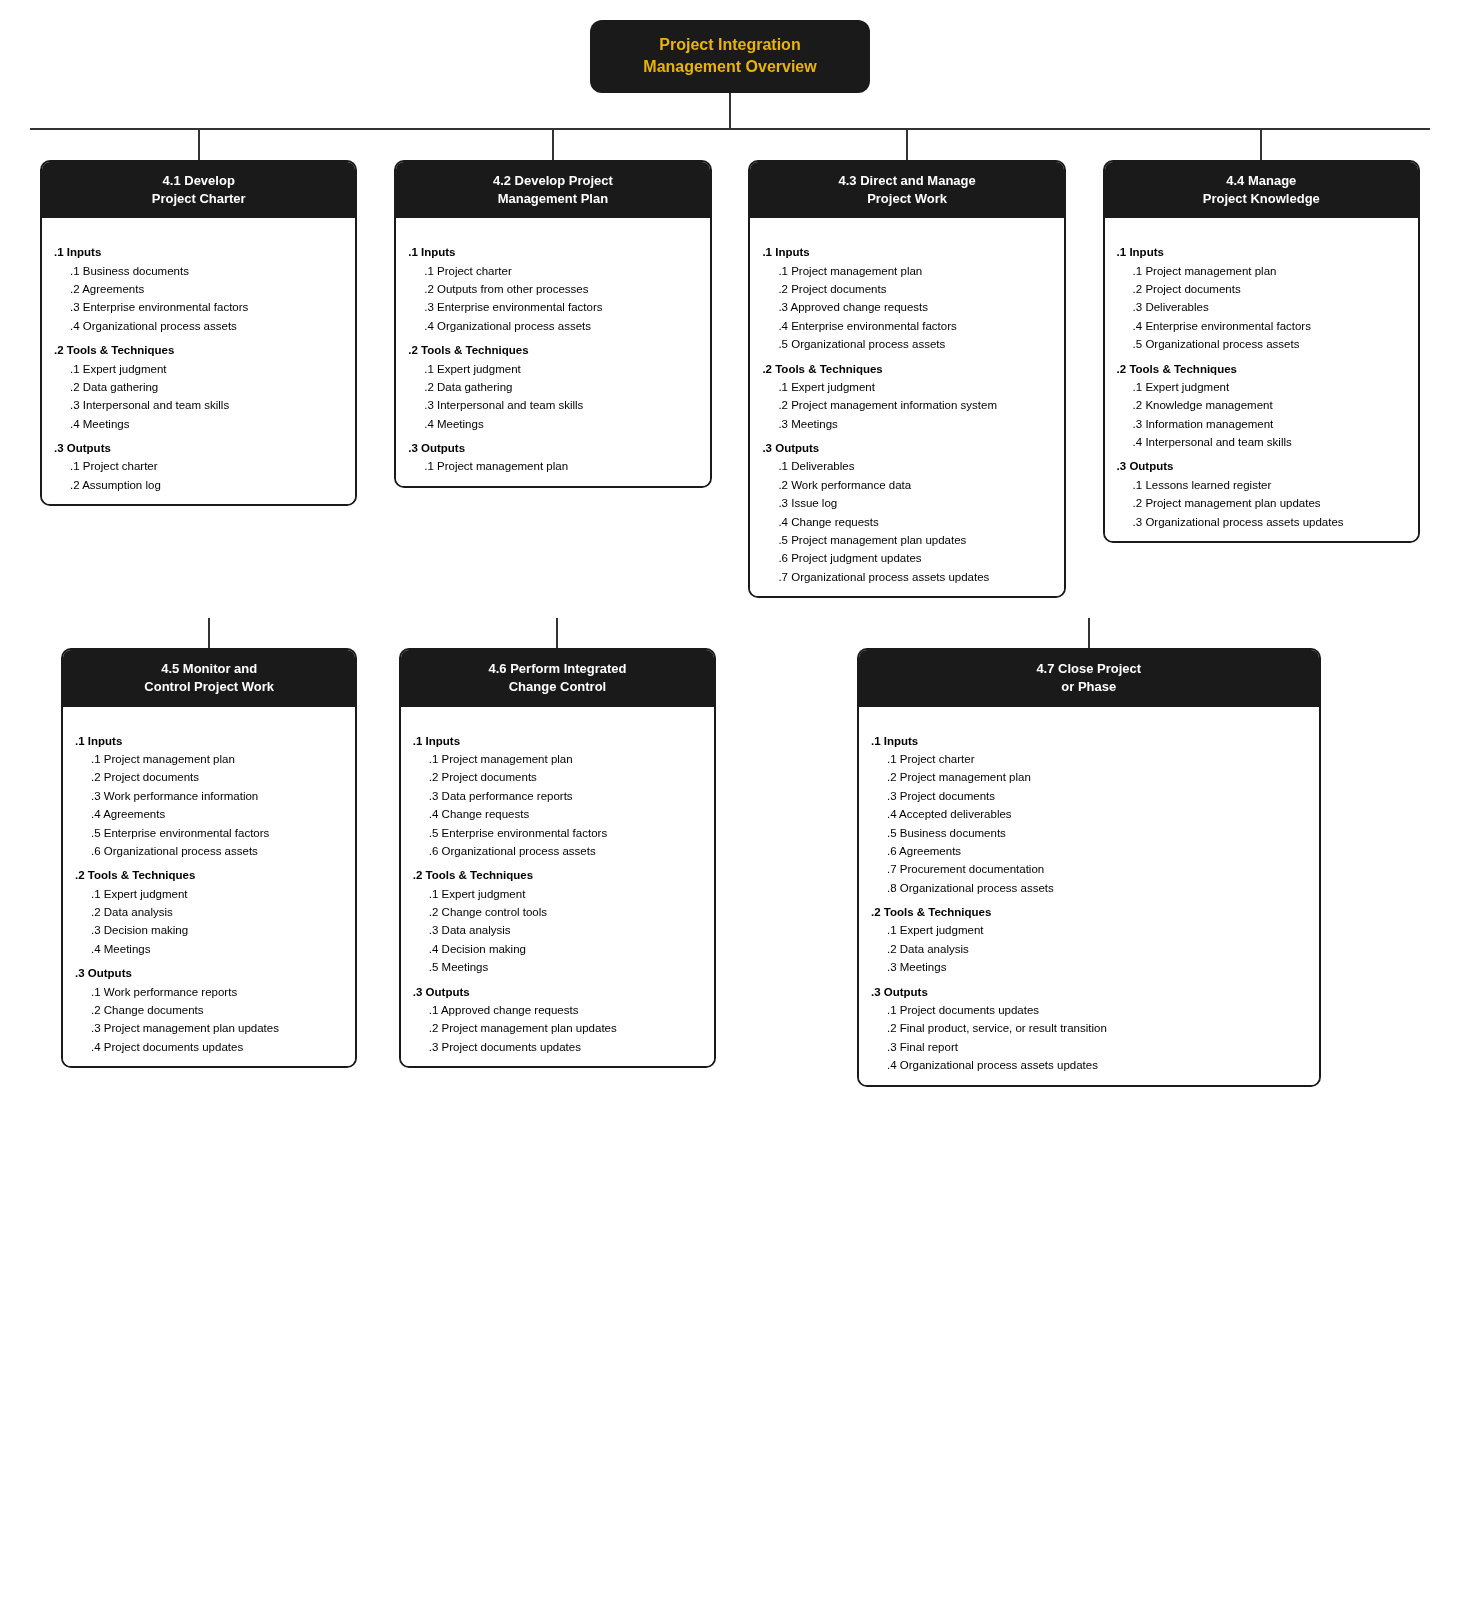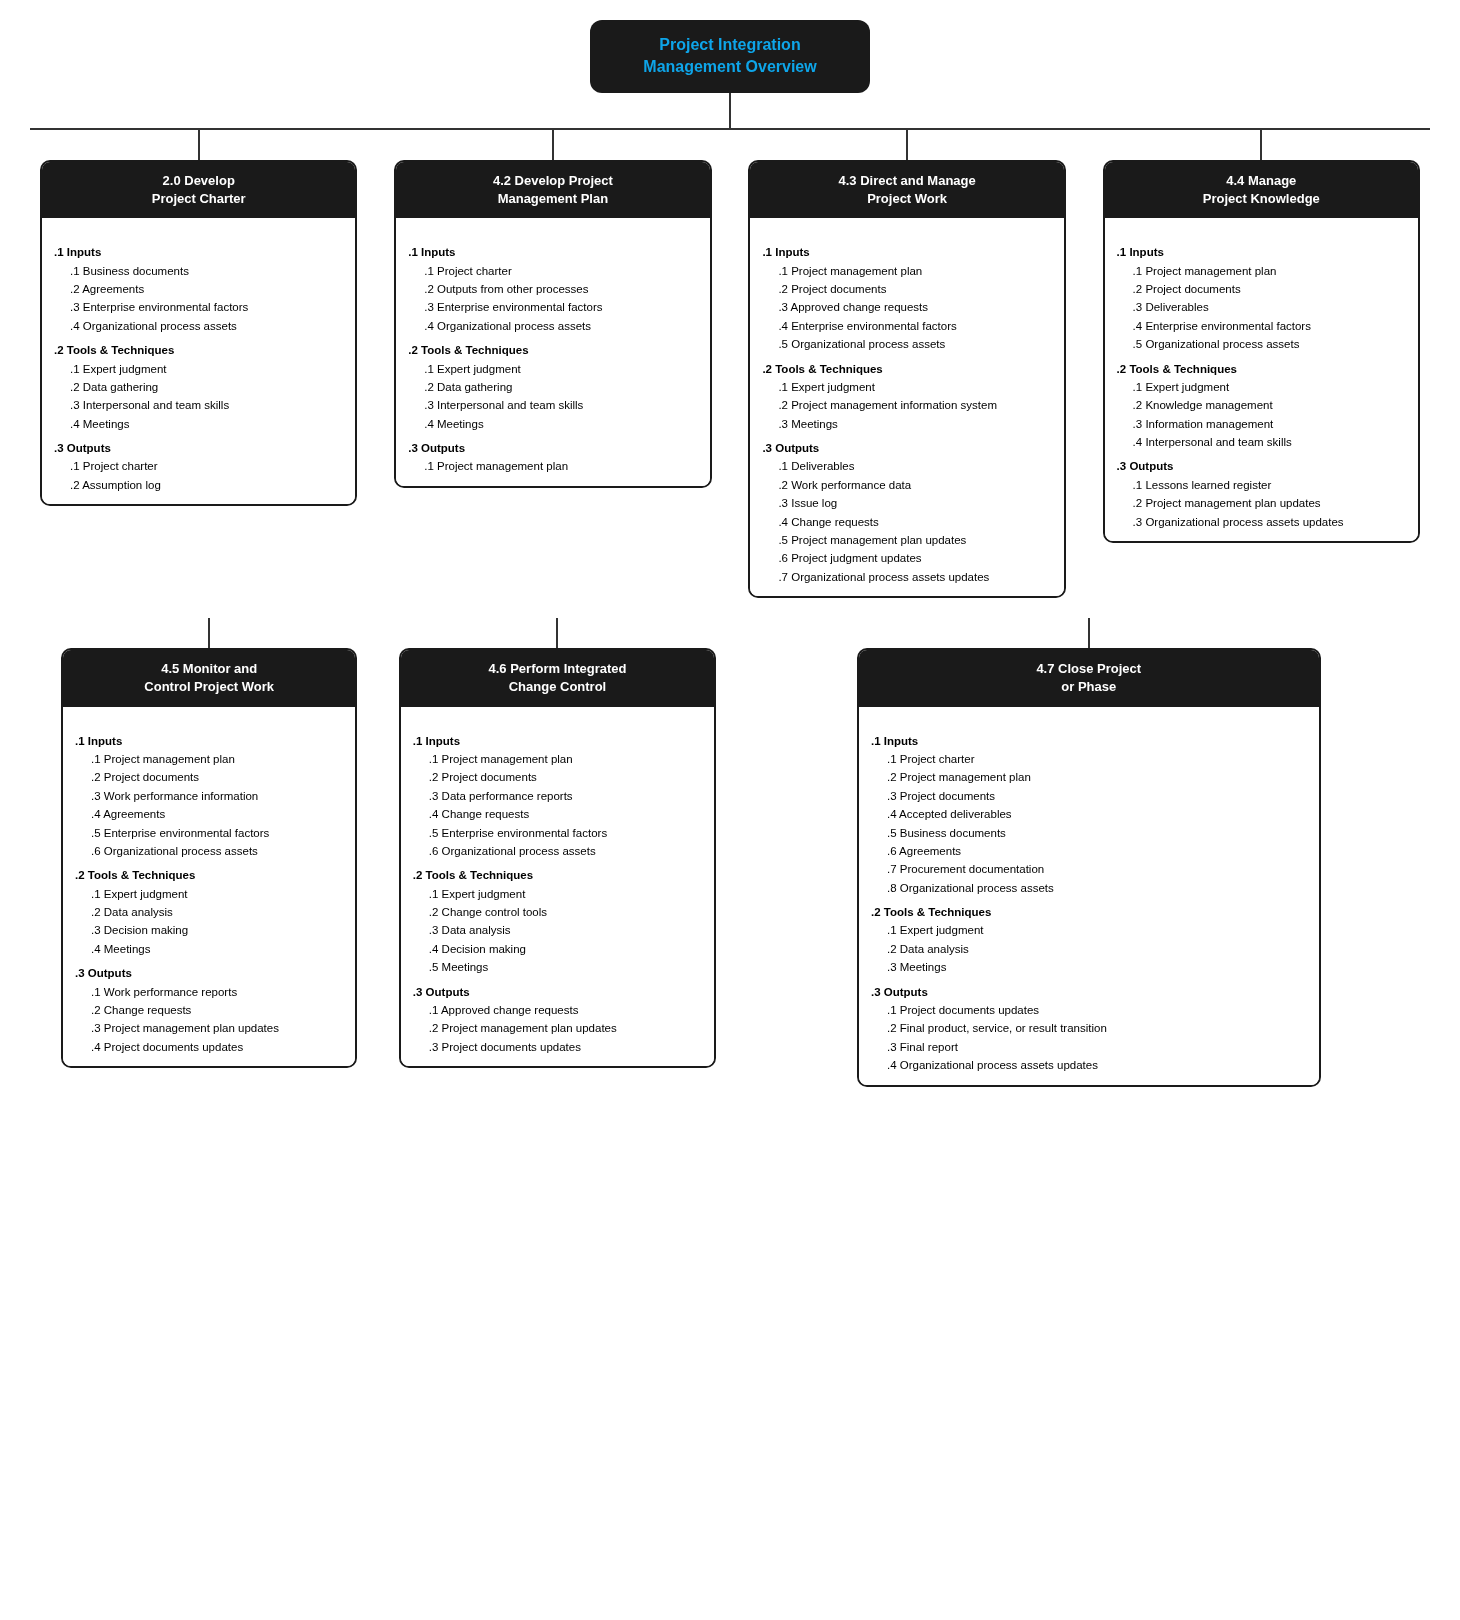--- a/index.html
+++ b/index.html
@@ -8,21 +8,21 @@
       font-family: Arial, sans-serif;
       font-size: 12px;
       padding: 20px;
       width: 1460px;
       min-height: 1620px;
     }
 
     
     .root-node {
       background: #1a1a1a;
-      color: #0ea5e9;
+      color: #eab308;
       border-radius: 12px;
       padding: 14px 30px;
       font-weight: bold;
       font-size: 16px;
       text-align: center;
       width: 280px;
       line-height: 1.4;
       margin-bottom: 0;
       position: relative;
       z-index: 2;
@@ -131,21 +131,21 @@
     <div class="vertical-line"></div>
   </div>
 
   <div style="width:100%; height:2px; background:#333; position:relative;"></div>
 
   <div class="cols-row">
 
     <div class="col-unit">
       <div class="v-drop"></div>
       <div class="process-box">
-        <div class="process-header" style="white-space:pre-line;">2.0 Develop
+        <div class="process-header" style="white-space:pre-line;">4.1 Develop
 Project Charter</div>
         <div class="process-body">
           <div class="section-title">.1 Inputs</div>
           <div class="sub-item">.1 Business documents</div>
           <div class="sub-item">.2 Agreements</div>
           <div class="sub-item">.3 Enterprise environmental factors</div>
           <div class="sub-item">.4 Organizational process assets</div>
           <div class="section-title">.2 Tools &amp; Techniques</div>
           <div class="sub-item">.1 Expert judgment</div>
           <div class="sub-item">.2 Data gathering</div>
@@ -246,21 +246,21 @@
           <div class="sub-item">.4 Agreements</div>
           <div class="sub-item">.5 Enterprise environmental factors</div>
           <div class="sub-item">.6 Organizational process assets</div>
           <div class="section-title">.2 Tools &amp; Techniques</div>
           <div class="sub-item">.1 Expert judgment</div>
           <div class="sub-item">.2 Data analysis</div>
           <div class="sub-item">.3 Decision making</div>
           <div class="sub-item">.4 Meetings</div>
           <div class="section-title">.3 Outputs</div>
           <div class="sub-item">.1 Work performance reports</div>
-          <div class="sub-item">.2 Change requests</div>
+          <div class="sub-item">.2 Change documents</div>
           <div class="sub-item">.3 Project management plan updates</div>
           <div class="sub-item">.4 Project documents updates</div>
         </div>
       </div>
     </div>
 
     <div style="width:23%; display:flex; flex-direction:column; align-items:center;">
       <div class="v-drop"></div>
       <div class="process-box" style="width:100%;">
         <div class="process-header">4.6 Perform Integrated<br>Change Control</div>

